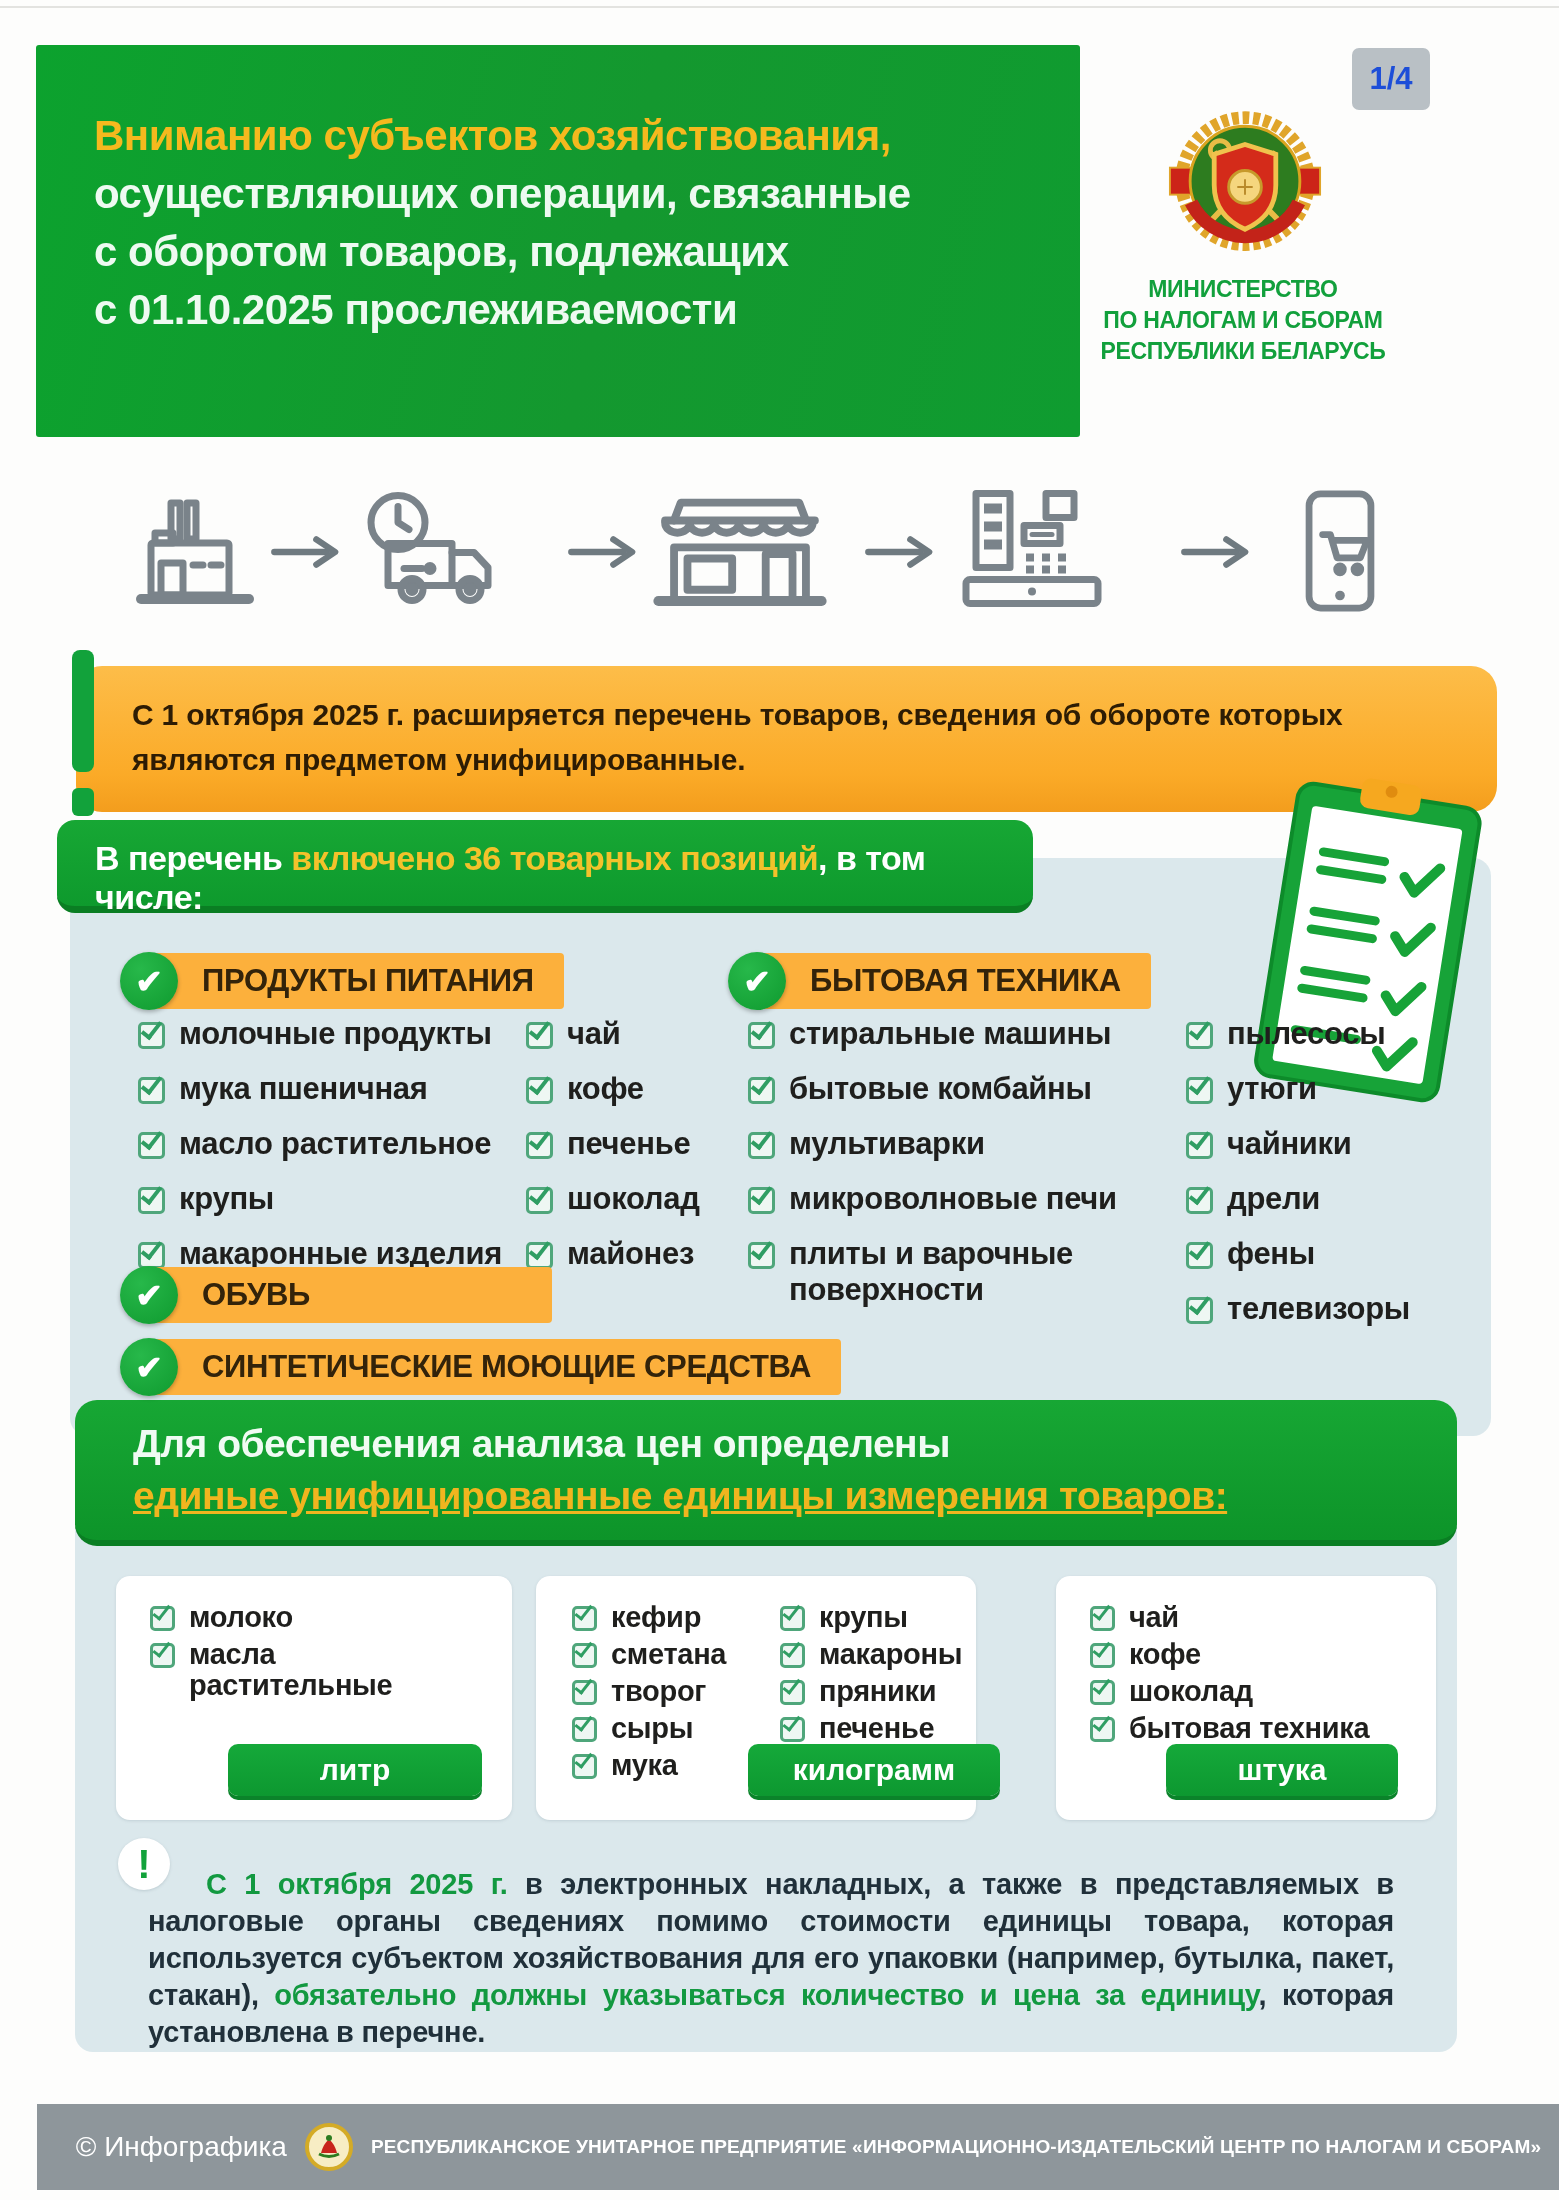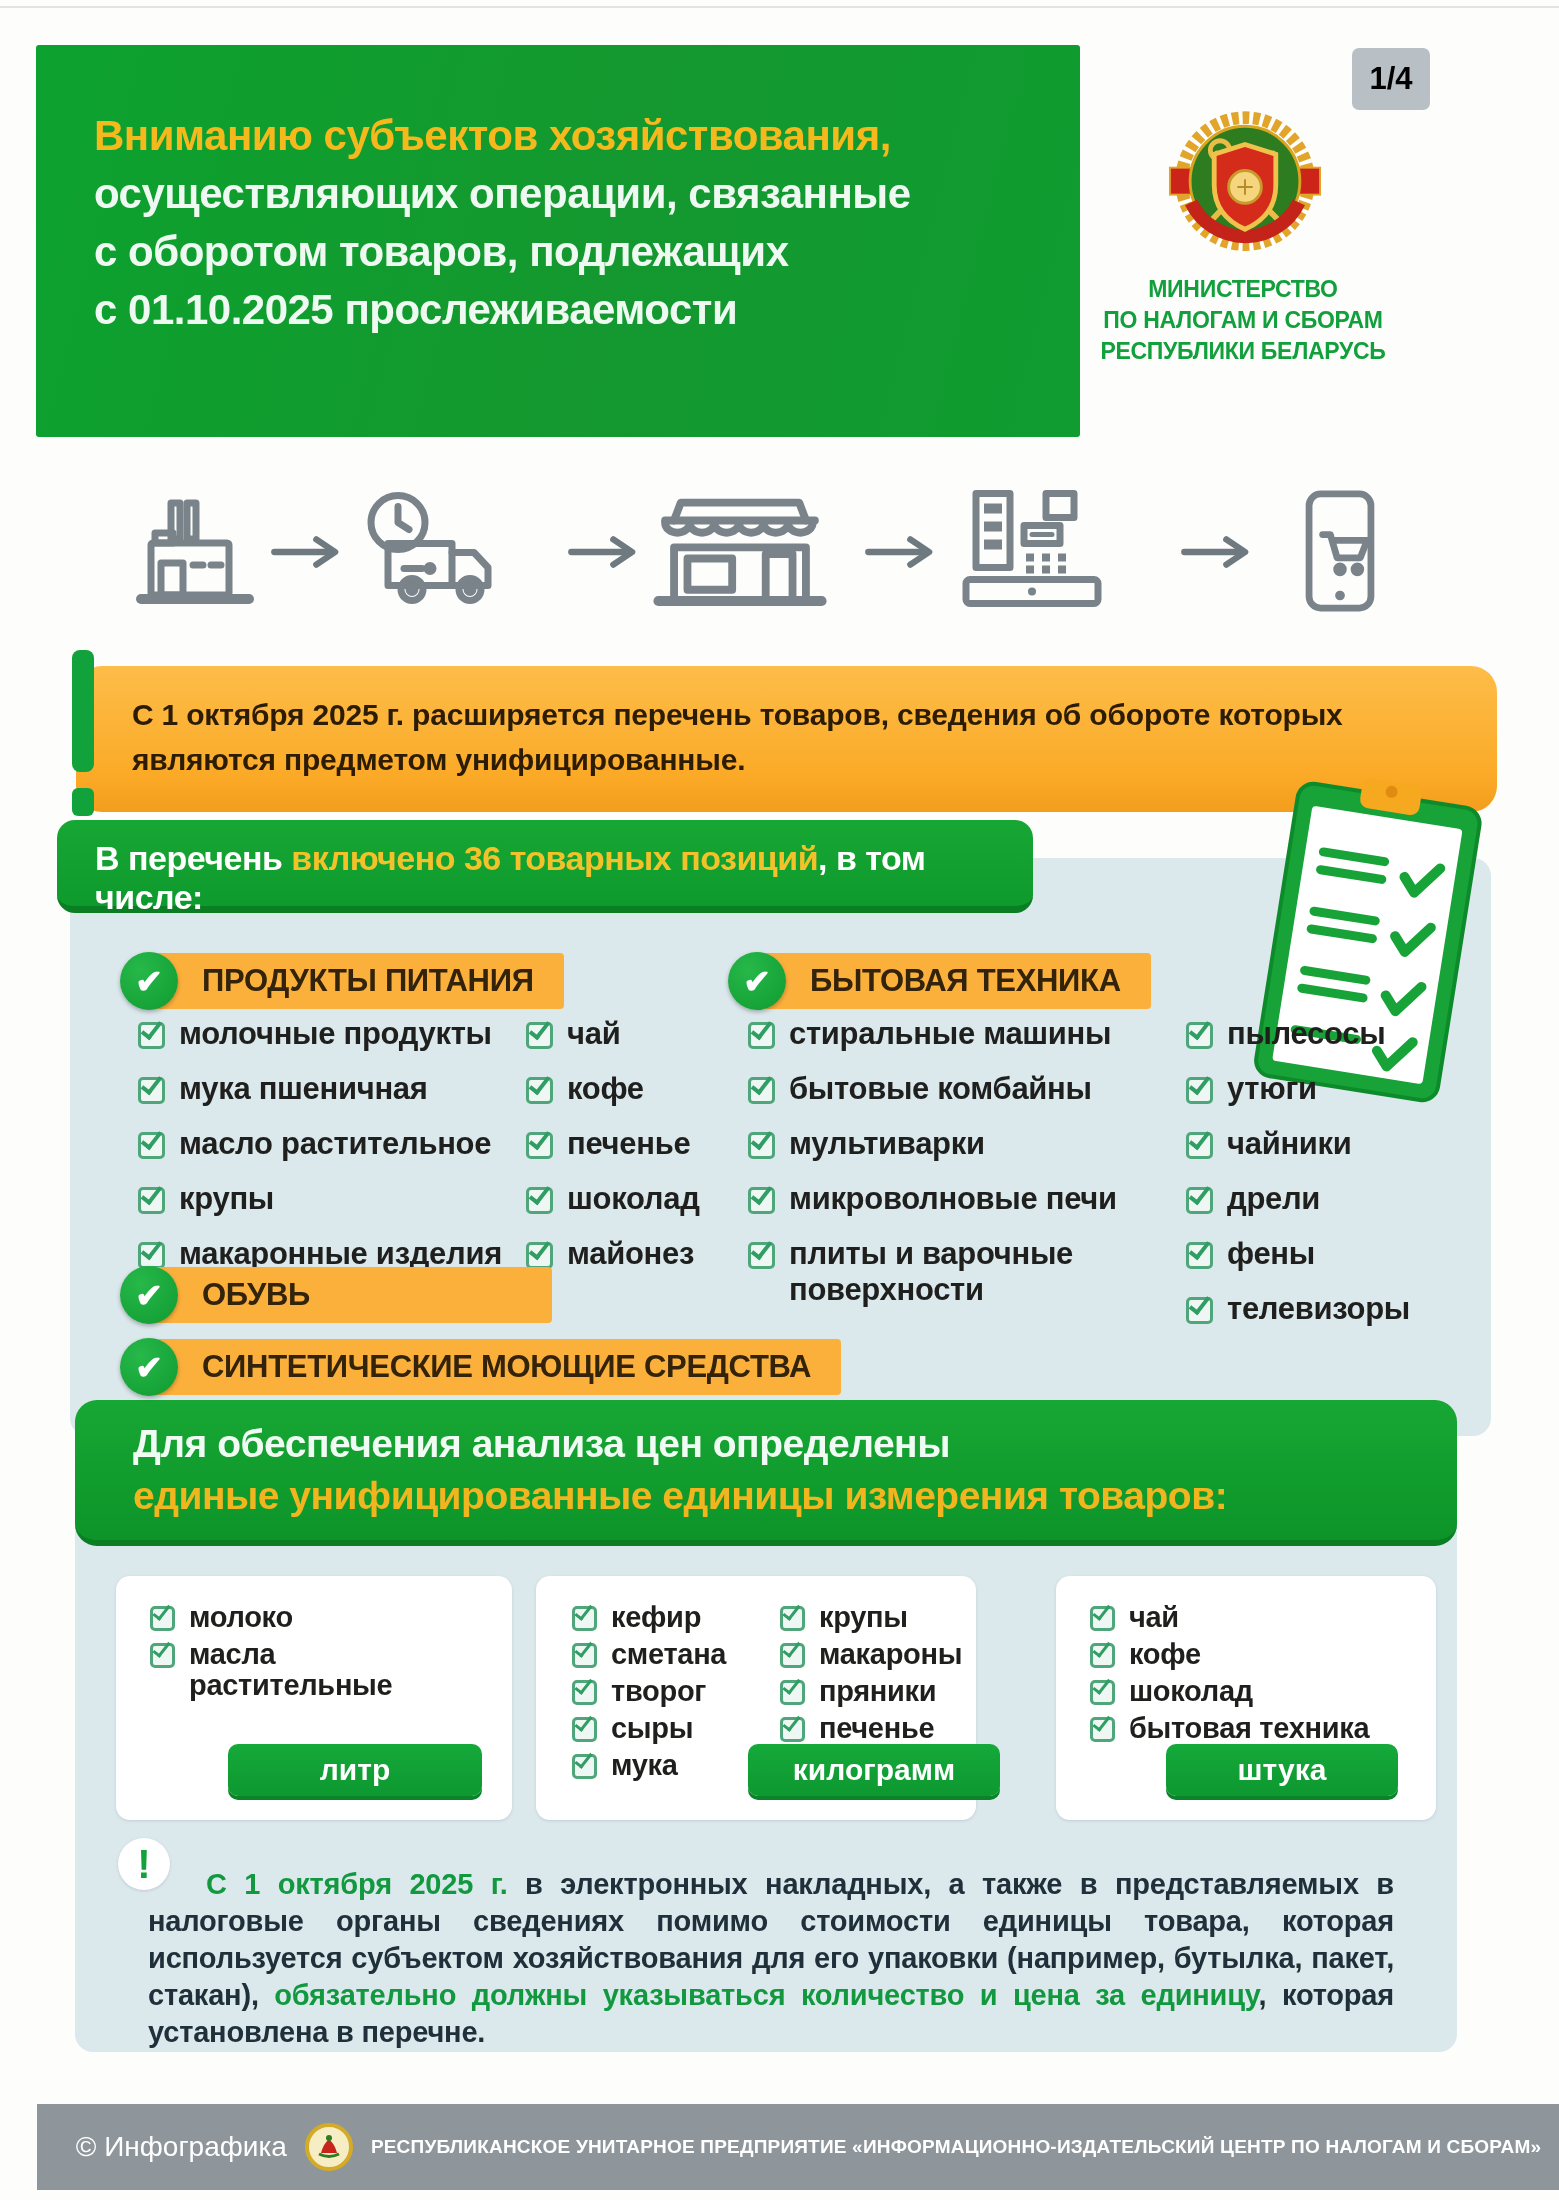--- a/index.html
+++ b/index.html
@@ -10,21 +10,21 @@
 
   
   .header-green{position:absolute;left:36px;top:45px;width:1044px;height:392px;
     background:linear-gradient(104deg,#0ca22e 0%,#14982f 55%,#0f9c30 100%);border-radius:3px;}
   .header-title{position:absolute;left:58px;top:62px;width:950px;font-weight:bold;
     font-size:42px;line-height:58px;letter-spacing:-0.5px;}
   .header-title .accent{color:#f5b91e;}
   .header-title .rest{color:#eefaf1;}
 
   .page-badge{position:absolute;left:1352px;top:48px;width:78px;height:62px;background:#b9c0c5;
-    border-radius:7px;color:#000000;font-size:31px;font-weight:bold;display:flex;
+    border-radius:7px;color:#1d4ed8;font-size:31px;font-weight:bold;display:flex;
     align-items:center;justify-content:center;}
 
   .emblem{position:absolute;left:1168px;top:108px;width:154px;height:154px;}
   .ministry{position:absolute;left:1068px;top:274px;width:350px;text-align:center;
     color:#12a03c;font-weight:bold;font-size:23px;line-height:31px;letter-spacing:-0.3px;}
 
   
   .chain{position:absolute;left:0;top:0;}
   .chain svg{position:absolute;}
 
@@ -60,21 +60,21 @@
   .cb{width:21px;height:21px;border:3px solid #4fa67b;border-radius:5px;position:relative;
     flex:none;margin-top:6px;background:#eef7f3;}
   .cb::after{content:"";position:absolute;left:5px;top:-7px;width:7px;height:17px;
     border-right:4px solid #2f9e63;border-bottom:4px solid #2f9e63;transform:rotate(38deg);}
 
   
   .panel2{position:absolute;left:75px;top:1470px;width:1382px;height:582px;background:#dbe8ec;border-radius:18px;}
   .banner2{position:absolute;left:75px;top:1400px;width:1382px;height:140px;
     background:linear-gradient(#17a734,#0d9429);border-radius:22px;border-bottom:6px solid #0a7e23;}
   .banner2 .l1{position:absolute;left:58px;top:22px;color:#f0fbf3;font-size:39px;font-weight:bold;letter-spacing:-0.5px;}
-  .banner2 .l2{position:absolute;left:58px;top:74px;color:#f0b51f;font-size:39px;font-weight:bold;letter-spacing:-0.5px;}
+  .banner2 .l2{position:absolute;left:58px;top:74px;color:#f0b51f;font-size:39px;font-weight:bold;letter-spacing:-0.5px;text-decoration:underline;}
 
   .card{position:absolute;top:1576px;height:244px;background:#ffffff;border-radius:14px;box-shadow:0 1px 3px rgba(120,140,150,.25);}
   .card1{left:116px;width:396px;}
   .card2{left:536px;width:410px;padding-left:30px;}
   .card3{left:1056px;width:380px;}
   .card .item{font-size:29px;line-height:31px;}
   .card .item-col{gap:6px;}
   .card .cb{width:19px;height:19px;border-width:3px;margin-top:4px;}
   .card .cb::after{left:4px;top:-7px;width:6px;height:15px;border-right-width:3.5px;border-bottom-width:3.5px;}
   .unit-btn{position:absolute;background:linear-gradient(#15a93a,#0d9830);border-radius:10px;

